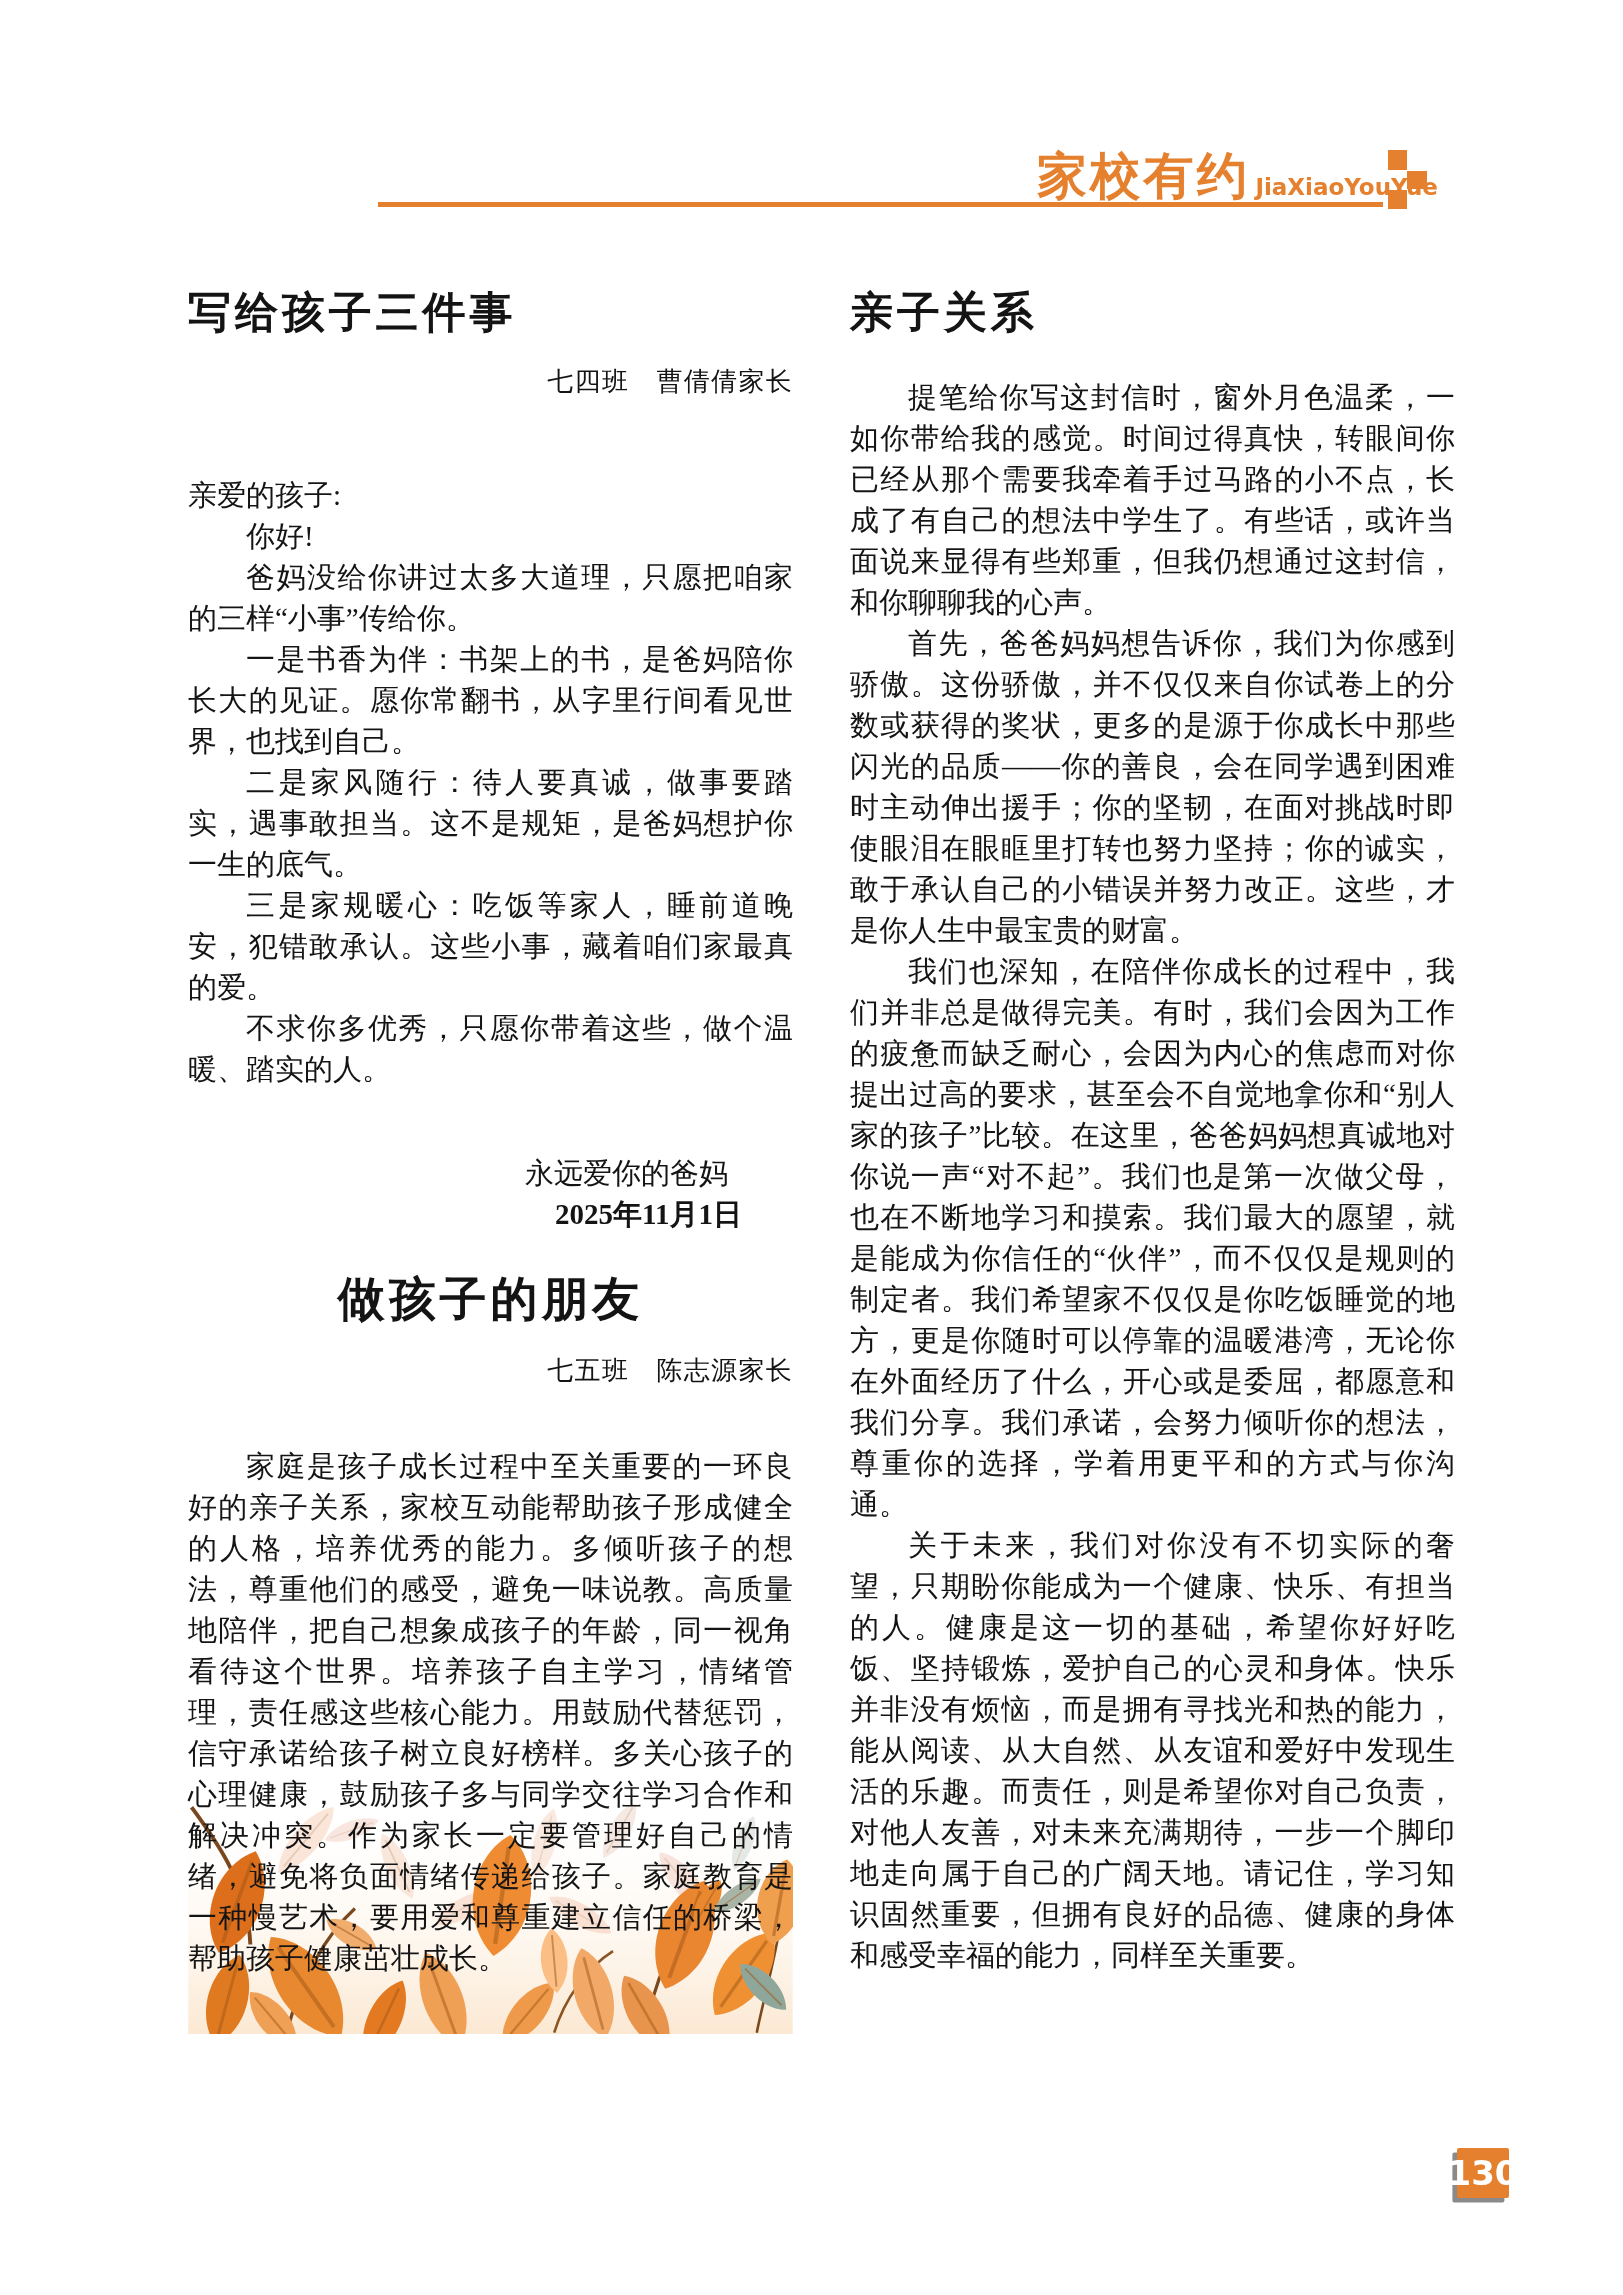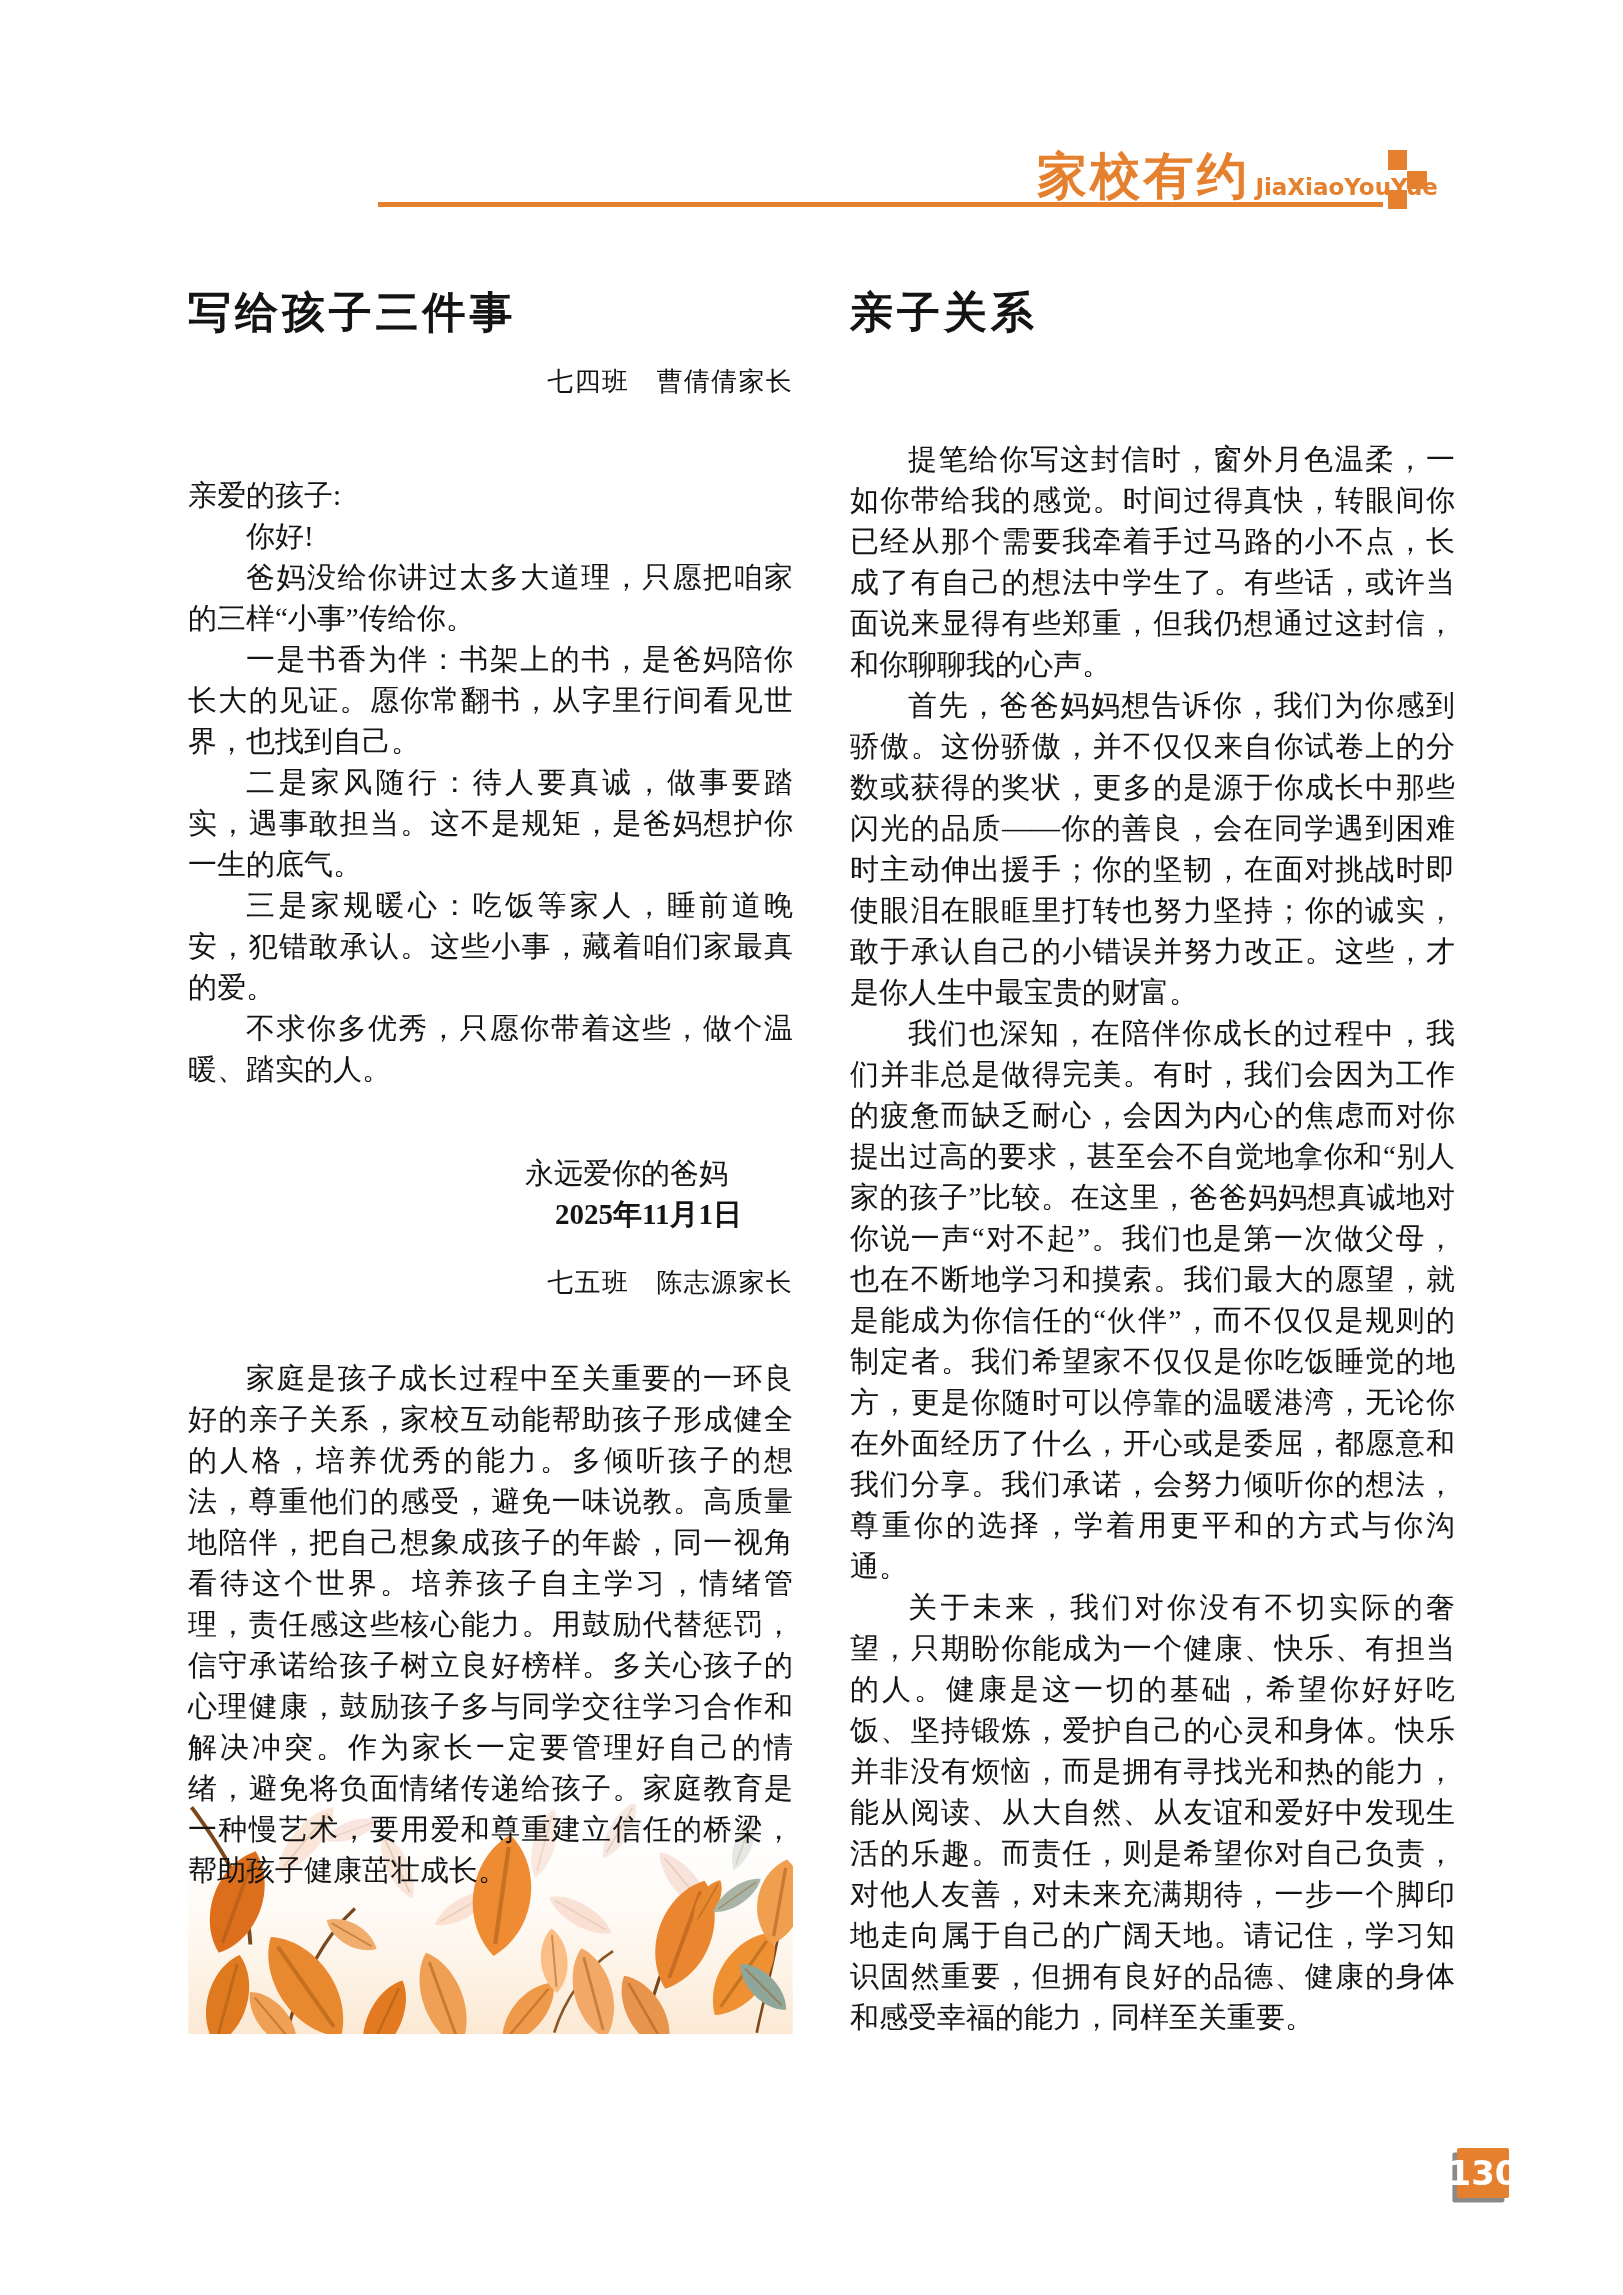--- a/index.html
+++ b/index.html
@@ -32,21 +32,21 @@
   .col-left  { left:188px; }
   .col-right { left:850px; }
 
   .art-title  { font-size:43px; font-weight:bold; text-align:left; letter-spacing:3.9px; line-height:1; }
   .art-title2 { font-size:47px; font-weight:bold; text-align:center; letter-spacing:3.9px; line-height:1; margin-top:41px; }
   .art-author { font-size:26px; text-align:right; margin-top:35px; line-height:1; letter-spacing:1.3px; }
 
   .art-body { margin-top:80px; font-size:29px; line-height:41px; text-align:justify; }
   .art-body p { text-indent:2em; }
   .art-body p.no-indent { text-indent:0; }
-  .col-right .art-body { margin-top:105px; }
+  .col-right .art-body { margin-top:43px; }
   .friend-body { margin-top:62px; }
 
   .sig      { text-align:right; padding-right:65px; margin-top:63px; font-size:29px; line-height:41px; }
   .sig-date { text-align:right; padding-right:51px;  font-size:29px; line-height:41px;font-weight:bold; }
 
   
   .leaves-wrap { position:absolute; left:188px; top:1804px; width:605px; height:230px; }
 
   
   .page-num {
@@ -129,20 +129,21 @@
     <p>你好!</p>
     <p>爸妈没给你讲过太多大道理，只愿把咱家的三样“小事”传给你。</p>
     <p>一是书香为伴：书架上的书，是爸妈陪你长大的见证。愿你常翻书，从字里行间看见世界，也找到自己。</p>
     <p>二是家风随行：待人要真诚，做事要踏实，遇事敢担当。这不是规矩，是爸妈想护你一生的底气。</p>
     <p>三是家规暖心：吃饭等家人，睡前道晚安，犯错敢承认。这些小事，藏着咱们家最真的爱。</p>
     <p>不求你多优秀，只愿你带着这些，做个温暖、踏实的人。</p>
   </div>
   <div class="sig">永远爱你的爸妈</div>
   <div class="sig-date">2025年11月1日</div>
 
+  <h1 class="art-title2">做孩子的朋友</h1>
   <div class="art-author">七五班　陈志源家长</div>
   <div class="art-body friend-body">
     <p>家庭是孩子成长过程中至关重要的一环良好的亲子关系，家校互动能帮助孩子形成健全的人格，培养优秀的能力。多倾听孩子的想法，尊重他们的感受，避免一味说教。高质量地陪伴，把自己想象成孩子的年龄，同一视角看待这个世界。培养孩子自主学习，情绪管理，责任感这些核心能力。用鼓励代替惩罚，信守承诺给孩子树立良好榜样。多关心孩子的心理健康，鼓励孩子多与同学交往学习合作和解决冲突。作为家长一定要管理好自己的情绪，避免将负面情绪传递给孩子。家庭教育是一种慢艺术，要用爱和尊重建立信任的桥梁，帮助孩子健康茁壮成长。</p>
   </div>
 </section>
 
 <section class="col col-right">
   <h1 class="art-title">亲子关系</h1>
   <div class="art-body">
     <p>提笔给你写这封信时，窗外月色温柔，一如你带给我的感觉。时间过得真快，转眼间你已经从那个需要我牵着手过马路的小不点，长成了有自己的想法中学生了。有些话，或许当面说来显得有些郑重，但我仍想通过这封信，和你聊聊我的心声。</p>

